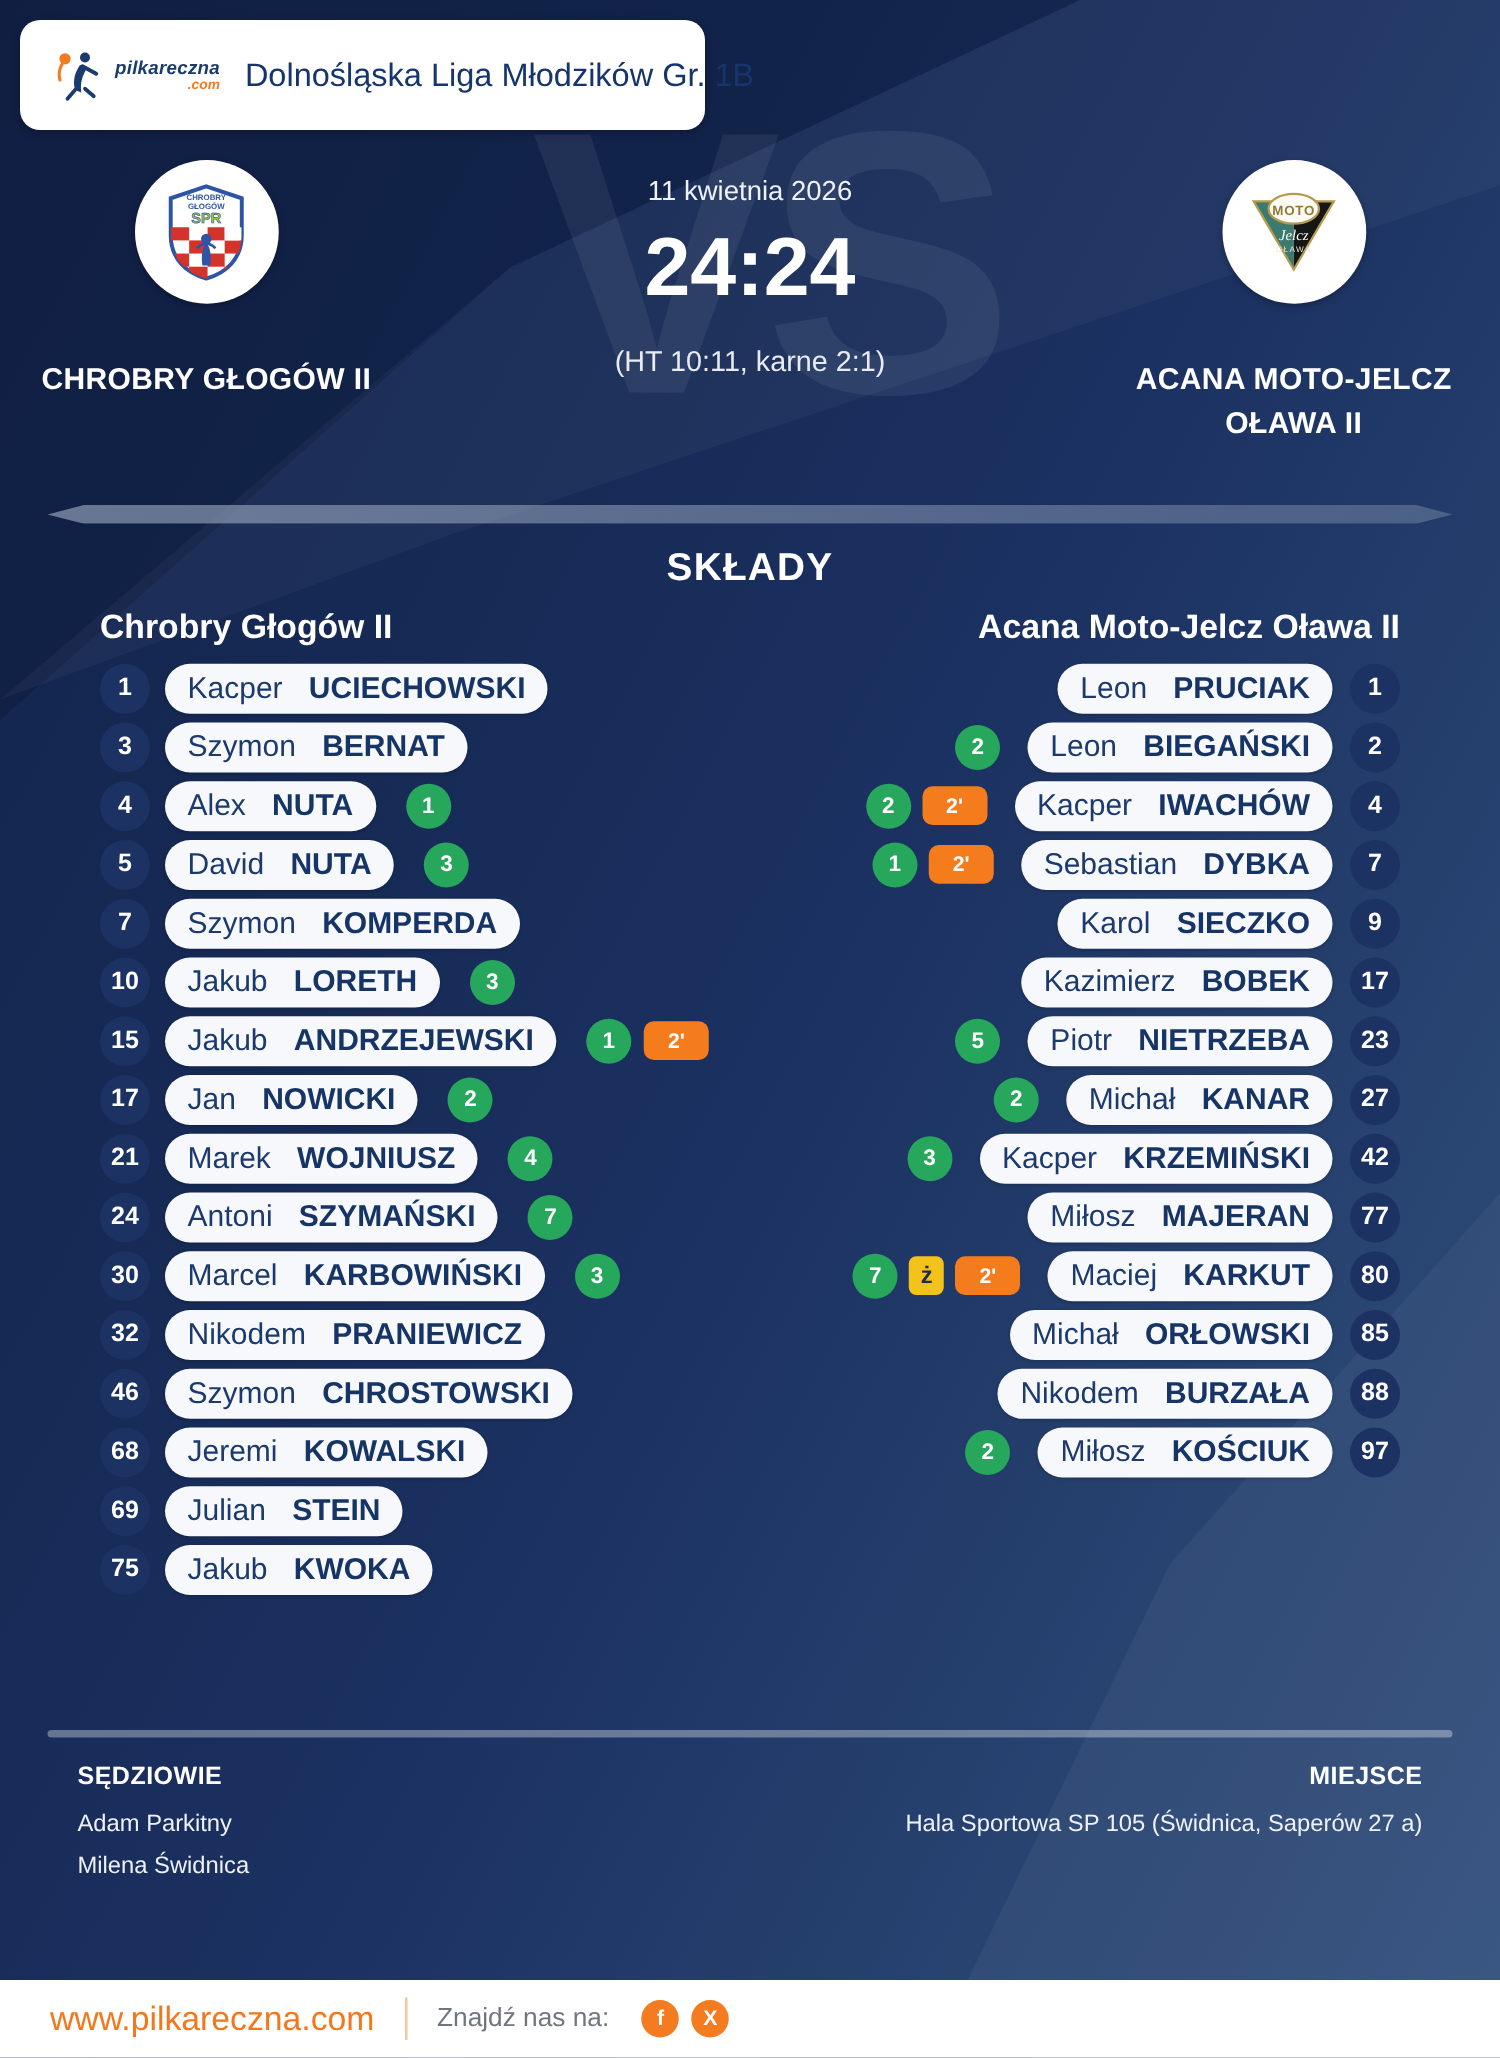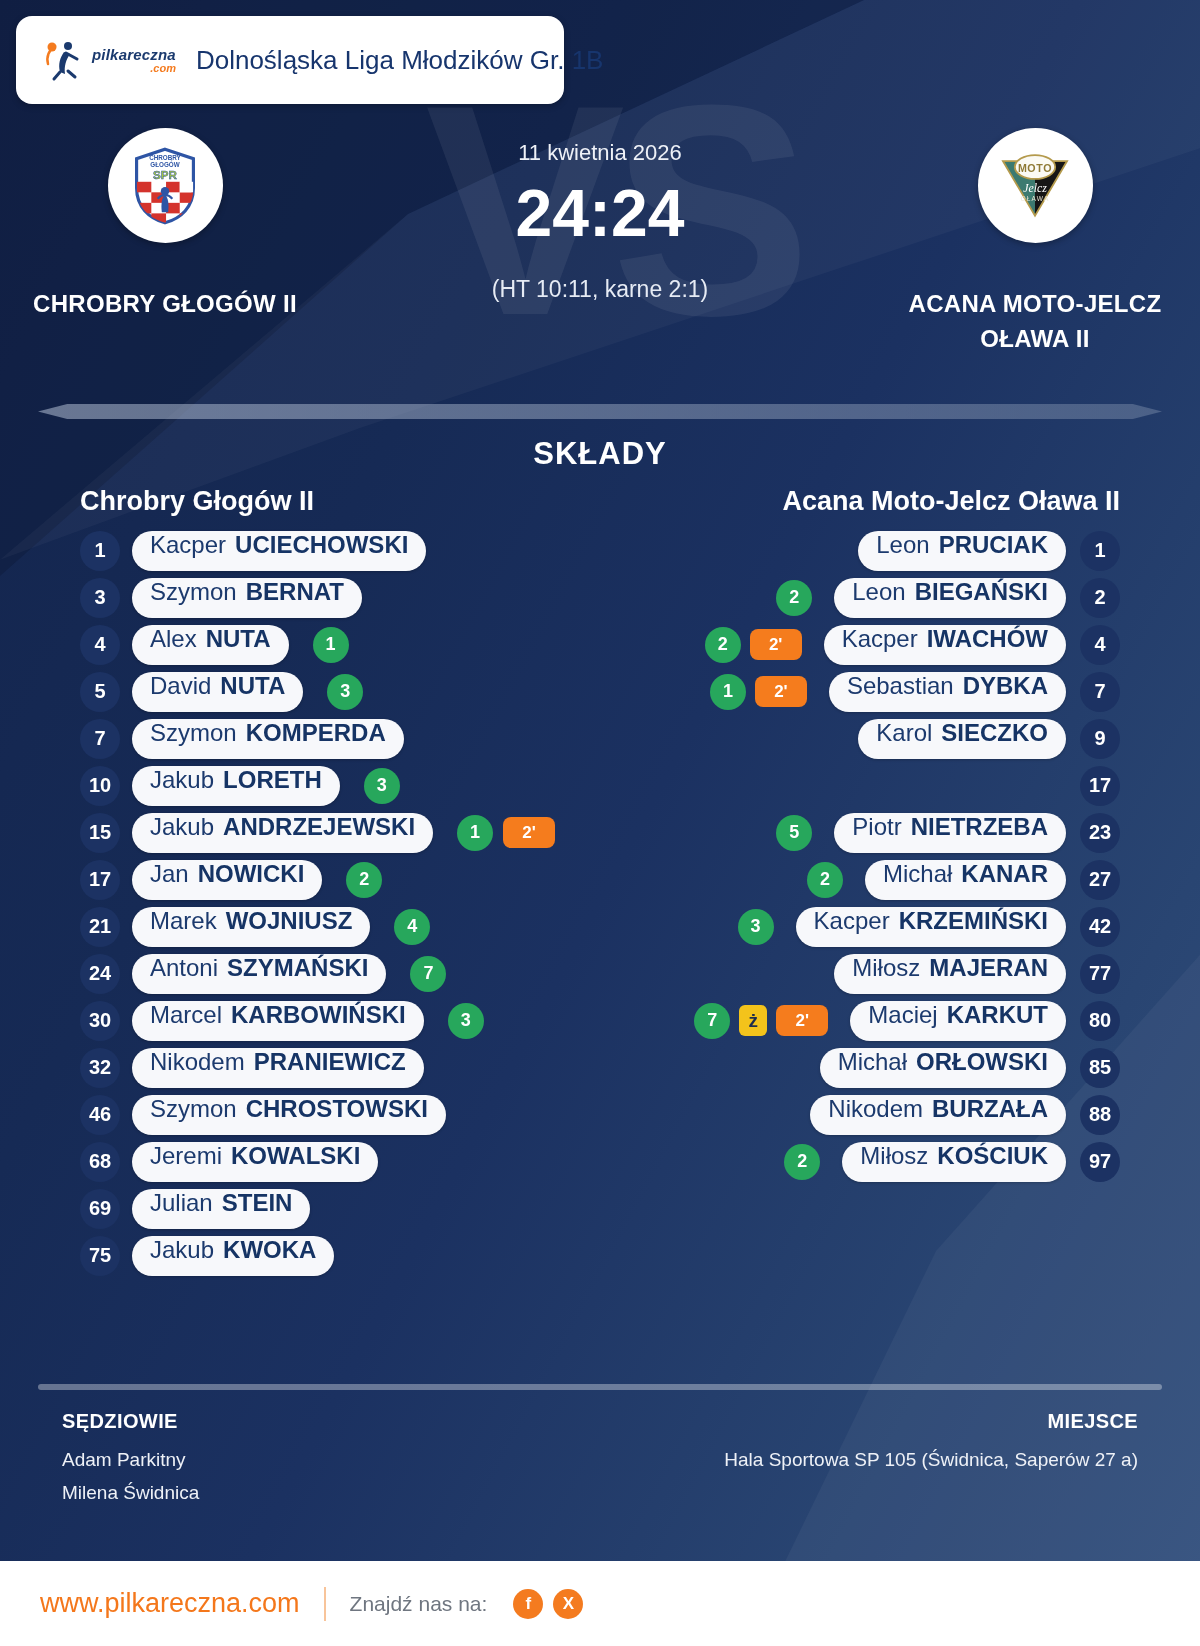--- a/index.html
+++ b/index.html
@@ -61,22 +61,22 @@
   .col{width:478px;}
   .col-title{color:#ffffff;font-size:27px;font-weight:700;margin:0 0 10px;}
   .away-col .col-title{text-align:right;}
   .player-row{height:47px;display:flex;align-items:center;}
   .player-row.away{justify-content:flex-end;}
   .num{
     width:40px;height:40px;border-radius:50%;background:#1c3263;color:#ffffff;
     display:flex;align-items:center;justify-content:center;font-size:20px;font-weight:700;flex:0 0 auto;
   }
   .pill{
-    display:inline-flex;align-items:flex-start;height:40px;background:#f7f8fb;border-radius:20px;
-    padding:0 18px;box-shadow:0 1px 3px rgba(0,0,0,0.22);white-space:nowrap;
+    display:inline-flex;align-items:center;height:40px;background:#f7f8fb;border-radius:20px;
+    padding:0 18px;box-shadow:0 1px 3px rgba(0,0,0,0.22);white-space:nowrap;gap:12px;
   }
   .player-row.home .pill{margin-left:12px;}
   .player-row.home .badge{margin-left:10px;}
   .player-row.home .badge:first-of-type{margin-left:24px;}
   .player-row.away .pill{margin-left:22px;margin-right:14px;}
   .player-row.away .badge{margin-left:9px;}
   .pill .first{font-size:24px;color:#1c3a6e;}
   .pill .last{font-size:24px;color:#163465;font-weight:700;margin-left:9px;}
   .badge{display:inline-flex;align-items:center;justify-content:center;flex:0 0 auto;}
   .badge.goals{width:36px;height:36px;border-radius:50%;background:#27a75c;color:#fff;font-size:18px;font-weight:700;}
@@ -86,21 +86,21 @@
   
   .match-footer{position:absolute;top:1384px;left:38px;right:38px;z-index:2;}
   .footer-line{height:6px;border-radius:3px;background:rgba(255,255,255,0.34);}
   .footer-cols{display:flex;justify-content:space-between;margin-top:20px;padding:0 24px;}
   .f-label{color:#ffffff;font-size:20px;font-weight:700;letter-spacing:0.4px;margin-bottom:10px;}
   .f-text{color:#eef1f7;font-size:19px;line-height:1.75;}
   .venue-block{text-align:right;}
 
   
   .bottom-bar{
-    position:absolute;left:0;right:0;bottom:0;height:85px;background:#ffffff;
+    position:absolute;left:0;right:0;bottom:0;height:62px;background:#ffffff;
     display:flex;align-items:center;padding-left:40px;box-sizing:border-box;z-index:6;
   }
   .site-url{color:#f4771b;font-size:27px;text-decoration:none;}
   .bar-sep{width:2px;height:34px;background:#f8c49a;margin:0 24px;}
   .find-us{color:#6f7680;font-size:21px;margin-right:26px;}
   .social{
     width:30px;height:30px;border-radius:50%;background:#f47b1f;color:#ffffff;
     display:inline-flex;align-items:center;justify-content:center;
     font-size:17px;font-weight:700;margin-right:10px;cursor:pointer;
   }
@@ -357,20 +357,24 @@
             <div class="num">7</div>
           </div>
           <div class="player-row away">
             <div class="pill">
               <span class="first">Karol</span>
               <span class="last">SIECZKO</span>
             </div>
             <div class="num">9</div>
           </div>
           <div class="player-row away">
+            <div class="pill">
+              <span class="first">Kazimierz</span>
+              <span class="last">BOBEK</span>
+            </div>
             <div class="num">17</div>
           </div>
           <div class="player-row away">
             <span class="badge goals">5</span>
             <div class="pill">
               <span class="first">Piotr</span>
               <span class="last">NIETRZEBA</span>
             </div>
             <div class="num">23</div>
           </div>

